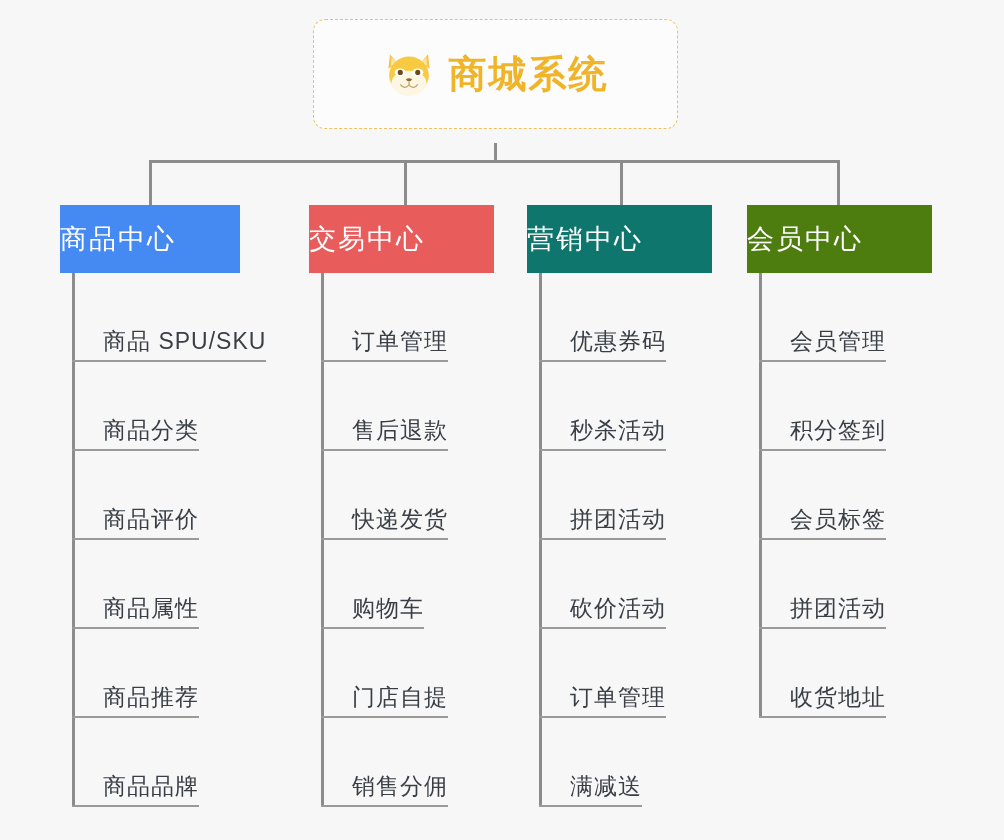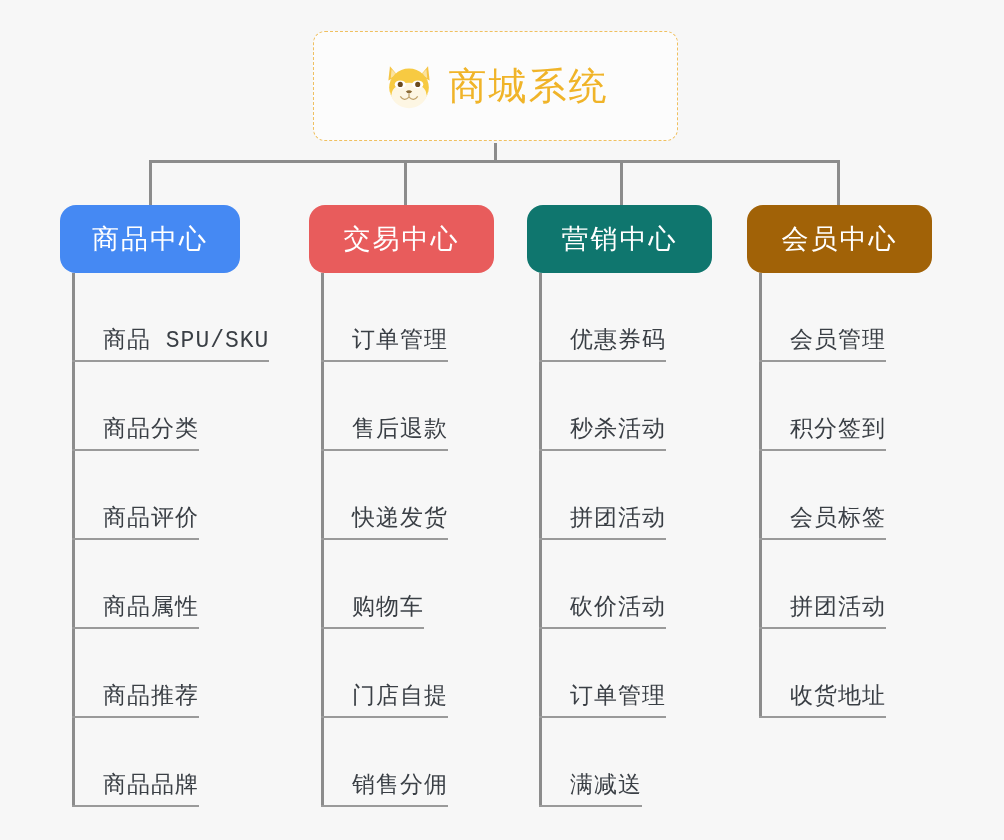--- a/index.html
+++ b/index.html
@@ -17,31 +17,32 @@
   #mindmap {
     position: relative;
     width: 1004px;
     height: 840px;
   }
 
   
   .root-node {
     position: absolute;
     left: 313px;
-    top: 31px;
+    top: 19px;
     width: 365px;
     height: 110px;
     box-sizing: border-box;
     background: #fcfcfc;
     border: 1px dashed #f0c060;
     border-radius: 12px;
     display: flex;
     align-items: center;
     justify-content: center;
     gap: 14px;
+    font-weight: bold;
   }
   .root-title {
     font-size: 38px;
     color: #f0b429;
     letter-spacing: 2px;
     line-height: 1;
     white-space: nowrap;
   }
   .shiba-icon {
     width: 52px;
@@ -65,24 +66,23 @@
   .drop { top: 160px; height: 45px; }
 
   
   .column {
     position: absolute;
     top: 205px;
   }
   .cat-box {
     box-sizing: border-box;
     height: 68px;
-    border-radius: 16px;
+    border-radius: 0;
     display: flex;
     align-items: center;
-    justify-content: center;
     color: #ffffff;
     font-size: 27px;
     letter-spacing: 2px;
     white-space: nowrap;
   }
 
   
   .sub-list {
     position: relative;
     margin-left: 12px;
@@ -94,21 +94,20 @@
     height: 89px;
     display: flex;
     align-items: flex-end;
   }
   .sub-item .label-wrap {
     position: relative;
     display: inline-block;
     margin-left: 28px;
     padding-bottom: 6px;
     border-bottom: 2px solid #9a9a9a;
-    font-family: Liberation Mono, monospace;
   }
   .sub-item .label-wrap::before {
     content: "";
     position: absolute;
     left: -31px;
     right: 100%;
     bottom: -2px;
     width: 31px;
     height: 2px;
     background: #9a9a9a;
@@ -228,21 +227,21 @@
       <div class="sub-item">
           <span class="label-wrap"><span class="sub-label">订单管理</span></span>
         </div>
       <div class="sub-item">
           <span class="label-wrap"><span class="sub-label">满减送</span></span>
         </div>
     </div>
   </div>
 
   <div class="column" id="col-3" style="left:747px;">
-    <div class="cat-box" style="width: 185px; background: #a16207;">
+    <div class="cat-box" style="width: 185px; background: #4d7c0f;">
       <span>会员中心</span>
     </div>
     <div class="sub-list">
       <div class="sub-item">
           <span class="label-wrap"><span class="sub-label">会员管理</span></span>
         </div>
       <div class="sub-item">
           <span class="label-wrap"><span class="sub-label">积分签到</span></span>
         </div>
       <div class="sub-item">

